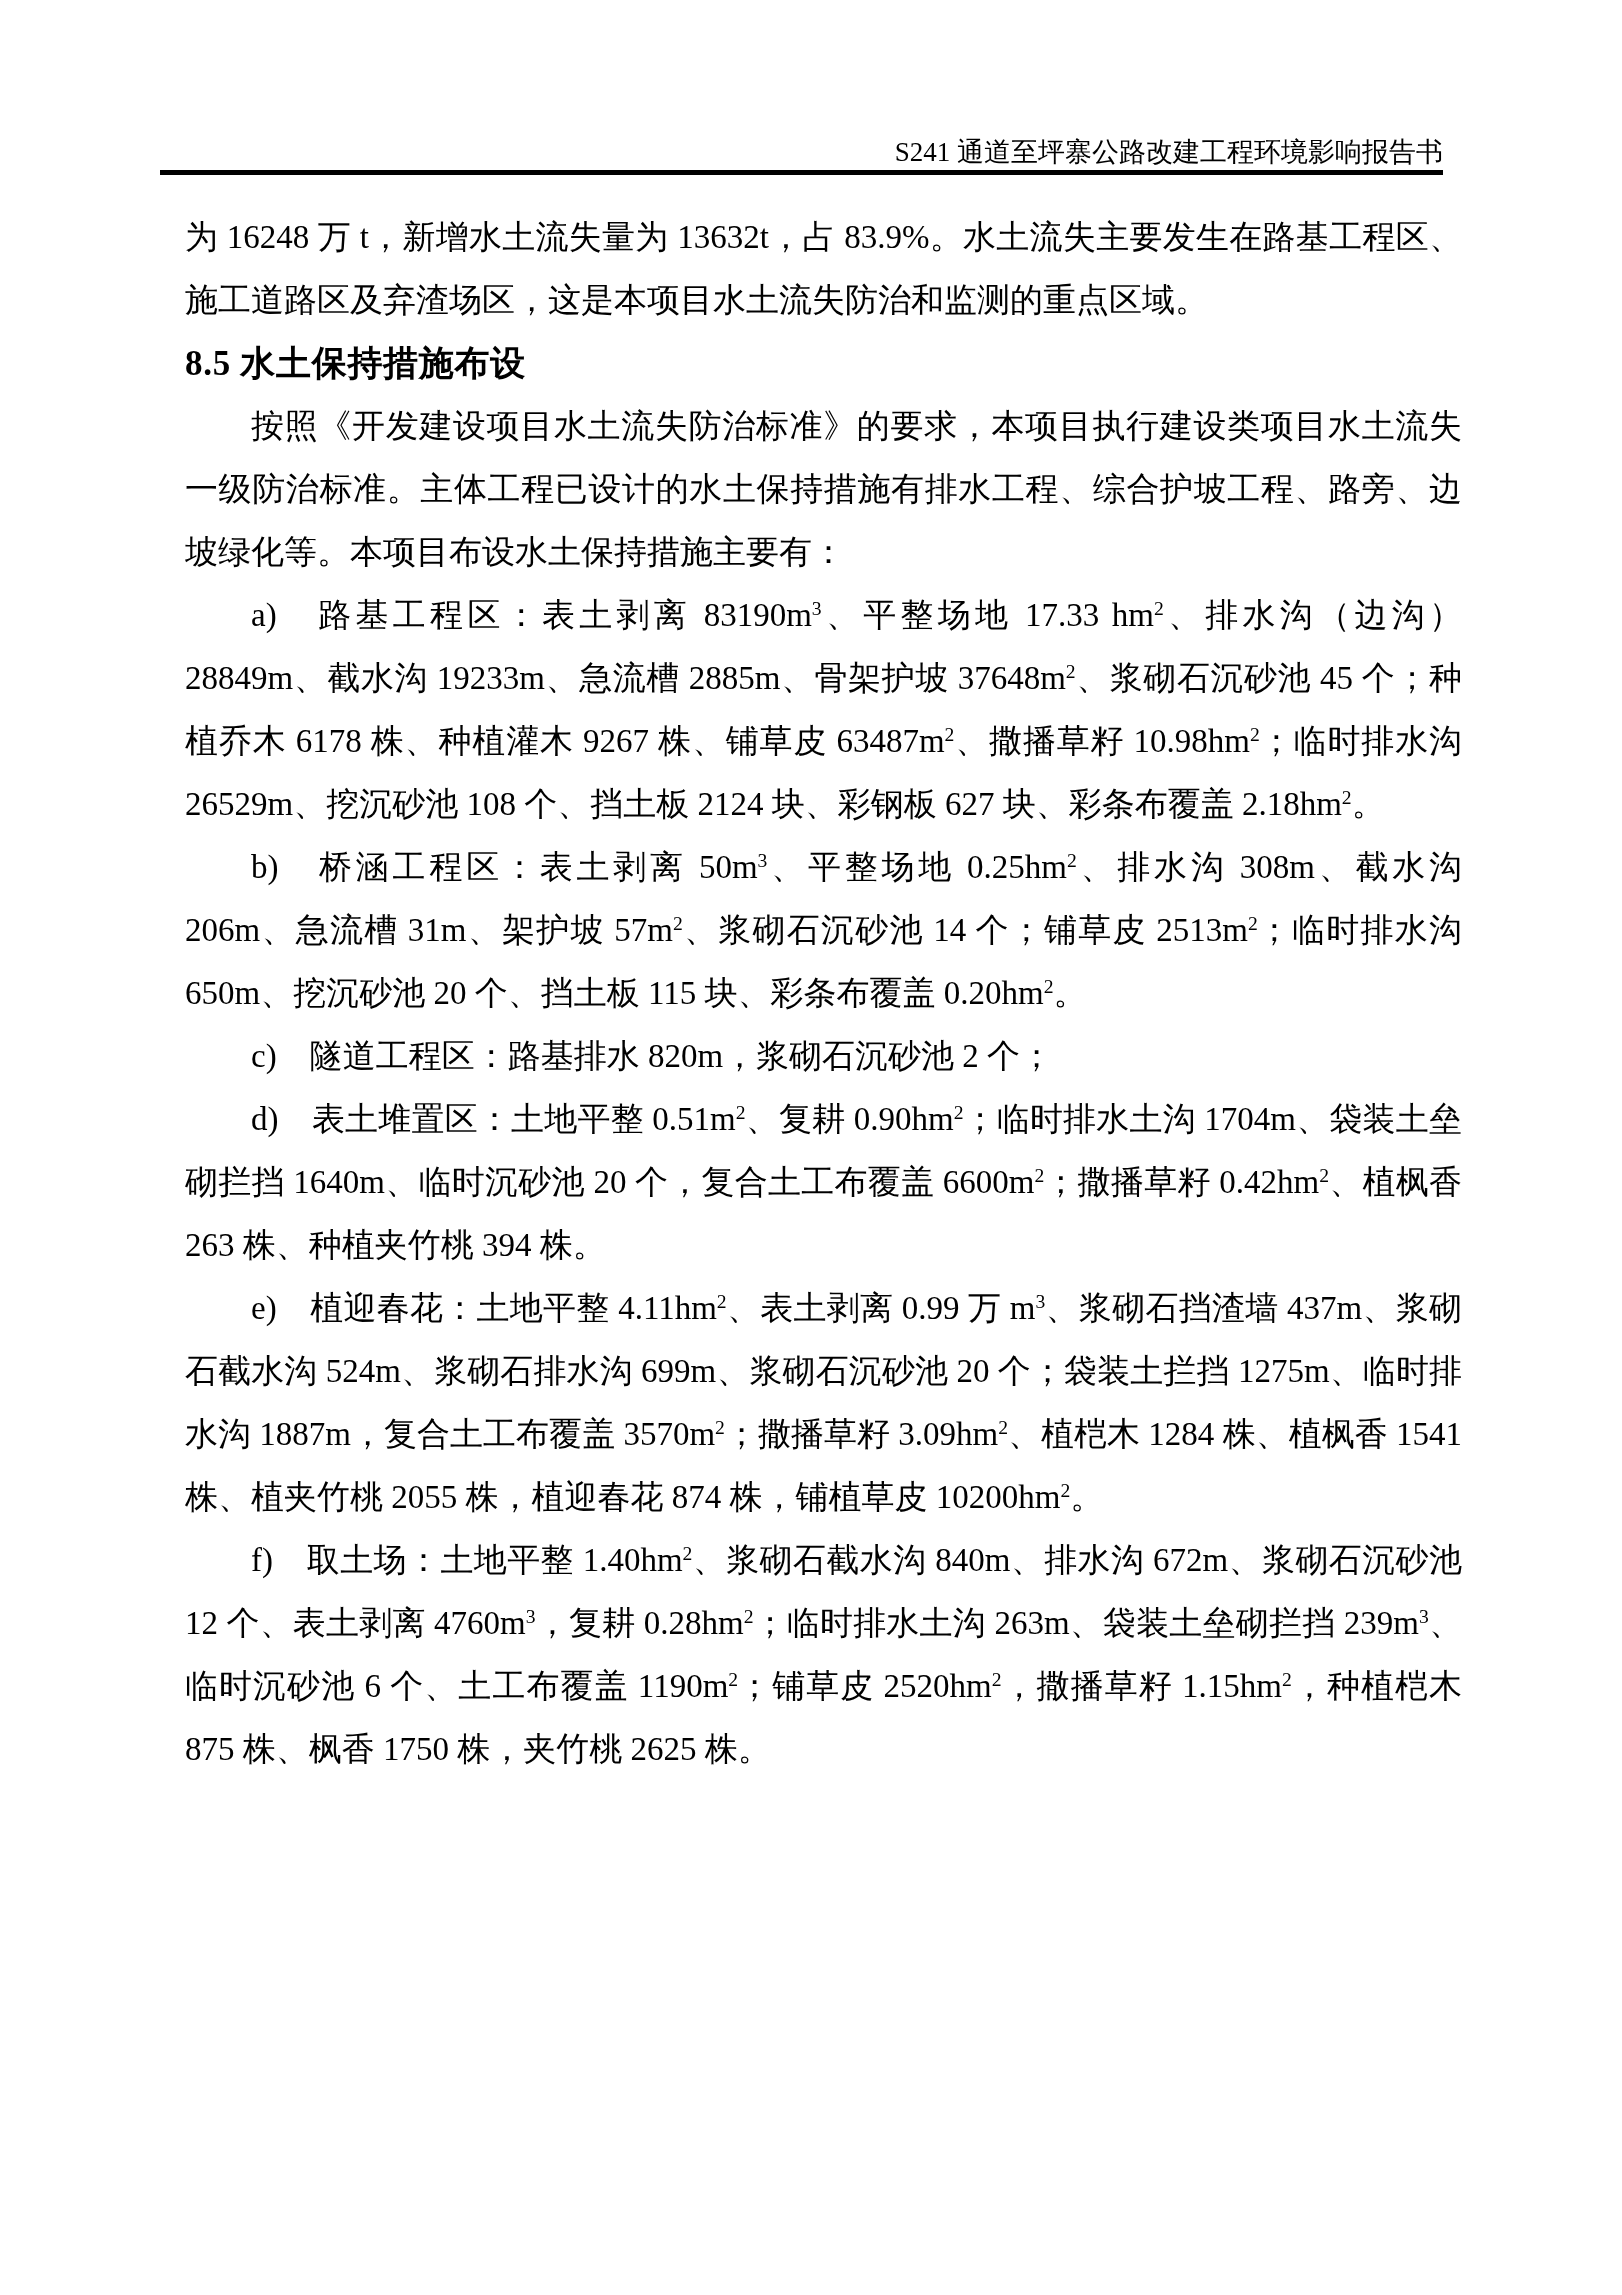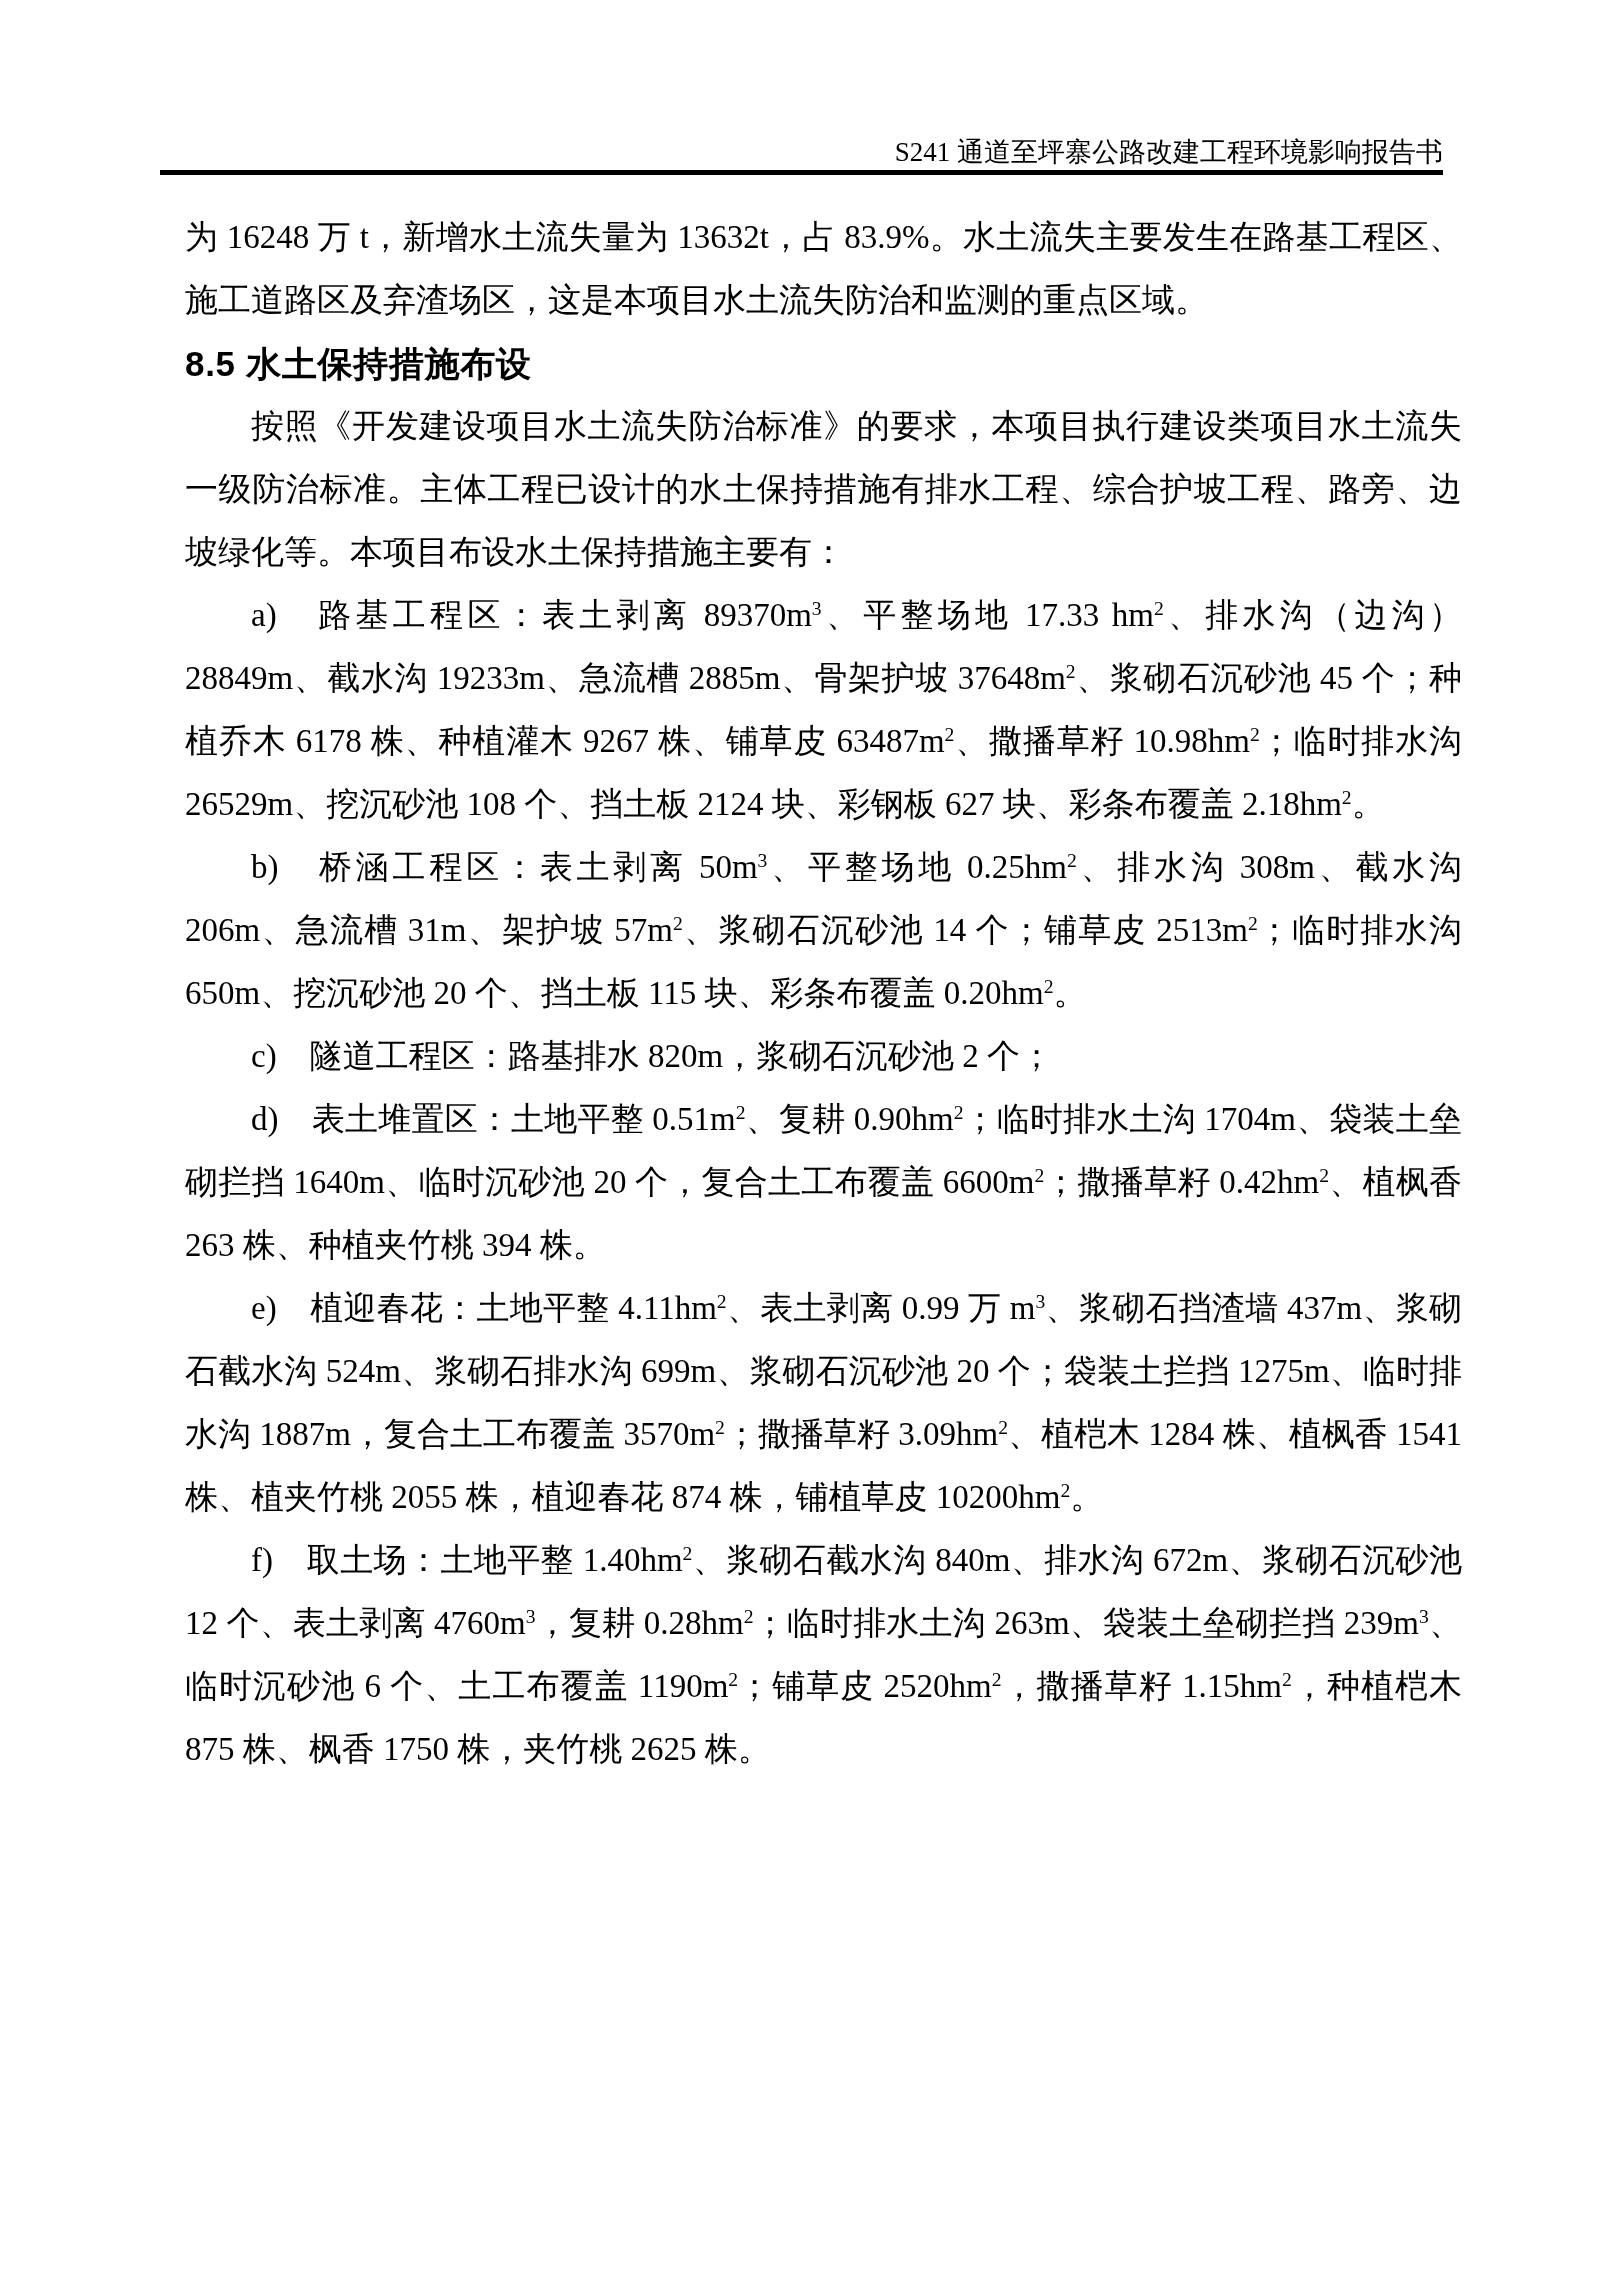--- a/index.html
+++ b/index.html
@@ -47,21 +47,21 @@
     color: #000000;
   }
   .body-text p {
     margin: 0;
   }
   .body-text p.indent {
     text-indent: 2em;
   }
   .body-text h2 {
     margin: 0;
-    font-family: Liberation Sans, sans-serif;
+    font-family: Liberation Serif, serif;
     font-weight: 700;
     font-size: 35px;
     line-height: 63px;
     text-align: left;
     letter-spacing: 0.7px;
   }
   .body-text sup {
     font-size: 19.6px;
     line-height: 0;
     position: relative;
@@ -85,21 +85,21 @@
 
 <div class="page">
   <div class="running-header">
     <span>S241 通道至坪寨公路改建工程环境影响报告书</span>
   </div>
   <div class="header-rule"></div>
   <div class="body-text" id="blocks-host">
       <p><span>为 16248 万 t，新增水土流失量为 13632t，占 83.9%。水土流失主要发生在路基工程区、施工道路区及弃渣场区，这是本项目水土流失防治和监测的重点区域。</span></p>
       <h2><span>8.5 水土保持措施布设</span></h2>
       <p class="indent"><span>按照《开发建设项目水土流失防治标准》的要求，本项目执行建设类项目水土流失一级防治标准。主体工程已设计的水土保持措施有排水工程、综合护坡工程、路旁、边坡绿化等。本项目布设水土保持措施主要有：</span></p>
-      <p class="indent"><span>a)　路基工程区：表土剥离 89370m</span><sup>3</sup><span>、平整场地 17.33 hm</span><sup>2</sup><span>、排水沟（边沟）28849m、截水沟 19233m、急流槽 2885m、骨架护坡 37648m</span><sup>2</sup><span>、浆砌石沉砂池 45 个；种植乔木 6178 株、种植灌木 9267 株、铺草皮 63487m</span><sup>2</sup><span>、撒播草籽 10.98hm</span><sup>2</sup><span>；临时排水沟 26529m、挖沉砂池 108 个、挡土板 2124 块、彩钢板 627 块、彩条布覆盖 2.18hm</span><sup>2</sup><span>。</span></p>
+      <p class="indent"><span>a)　路基工程区：表土剥离 83190m</span><sup>3</sup><span>、平整场地 17.33 hm</span><sup>2</sup><span>、排水沟（边沟）28849m、截水沟 19233m、急流槽 2885m、骨架护坡 37648m</span><sup>2</sup><span>、浆砌石沉砂池 45 个；种植乔木 6178 株、种植灌木 9267 株、铺草皮 63487m</span><sup>2</sup><span>、撒播草籽 10.98hm</span><sup>2</sup><span>；临时排水沟 26529m、挖沉砂池 108 个、挡土板 2124 块、彩钢板 627 块、彩条布覆盖 2.18hm</span><sup>2</sup><span>。</span></p>
       <p class="indent"><span>b)　桥涵工程区：表土剥离 50m</span><sup>3</sup><span>、平整场地 0.25hm</span><sup>2</sup><span>、排水沟 308m、截水沟 206m、急流槽 31m、架护坡 57m</span><sup>2</sup><span>、浆砌石沉砂池 14 个；铺草皮 2513m</span><sup>2</sup><span>；临时排水沟 650m、挖沉砂池 20 个、挡土板 115 块、彩条布覆盖 0.20hm</span><sup>2</sup><span>。</span></p>
       <p class="indent"><span>c)　隧道工程区：路基排水 820m，浆砌石沉砂池 2 个；</span></p>
       <p class="indent"><span>d)　表土堆置区：土地平整 0.51m</span><sup>2</sup><span>、复耕 0.90hm</span><sup>2</sup><span>；临时排水土沟 1704m、袋装土垒砌拦挡 1640m、临时沉砂池 20 个，复合土工布覆盖 6600m</span><sup>2</sup><span>；撒播草籽 0.42hm</span><sup>2</sup><span>、植枫香 263 株、种植夹竹桃 394 株。</span></p>
       <p class="indent"><span>e)　植迎春花：土地平整 4.11hm</span><sup>2</sup><span>、表土剥离 0.99 万 m</span><sup>3</sup><span>、浆砌石挡渣墙 437m、浆砌石截水沟 524m、浆砌石排水沟 699m、浆砌石沉砂池 20 个；袋装土拦挡 1275m、临时排水沟 1887m，复合土工布覆盖 3570m</span><sup>2</sup><span>；撒播草籽 3.09hm</span><sup>2</sup><span>、植桤木 1284 株、植枫香 1541 株、植夹竹桃 2055 株，植迎春花 874 株，铺植草皮 10200hm</span><sup>2</sup><span>。</span></p>
       <p class="indent"><span>f)　取土场：土地平整 1.40hm</span><sup>2</sup><span>、浆砌石截水沟 840m、排水沟 672m、浆砌石沉砂池 12 个、表土剥离 4760m</span><sup>3</sup><span>，复耕 0.28hm</span><sup>2</sup><span>；临时排水土沟 263m、袋装土垒砌拦挡 239m</span><sup>3</sup><span>、临时沉砂池 6 个、土工布覆盖 1190m</span><sup>2</sup><span>；铺草皮 2520hm</span><sup>2</sup><span>，撒播草籽 1.15hm</span><sup>2</sup><span>，种植桤木 875 株、枫香 1750 株，夹竹桃 2625 株。</span></p>
     </div>
   <div class="footer">120</div>
 </div>
 
 

